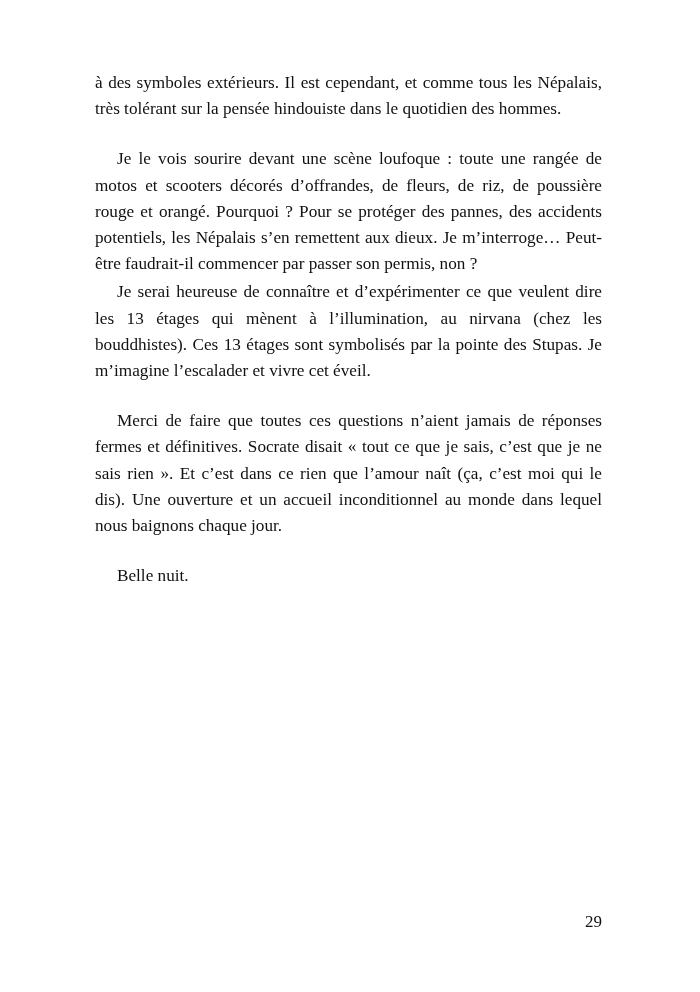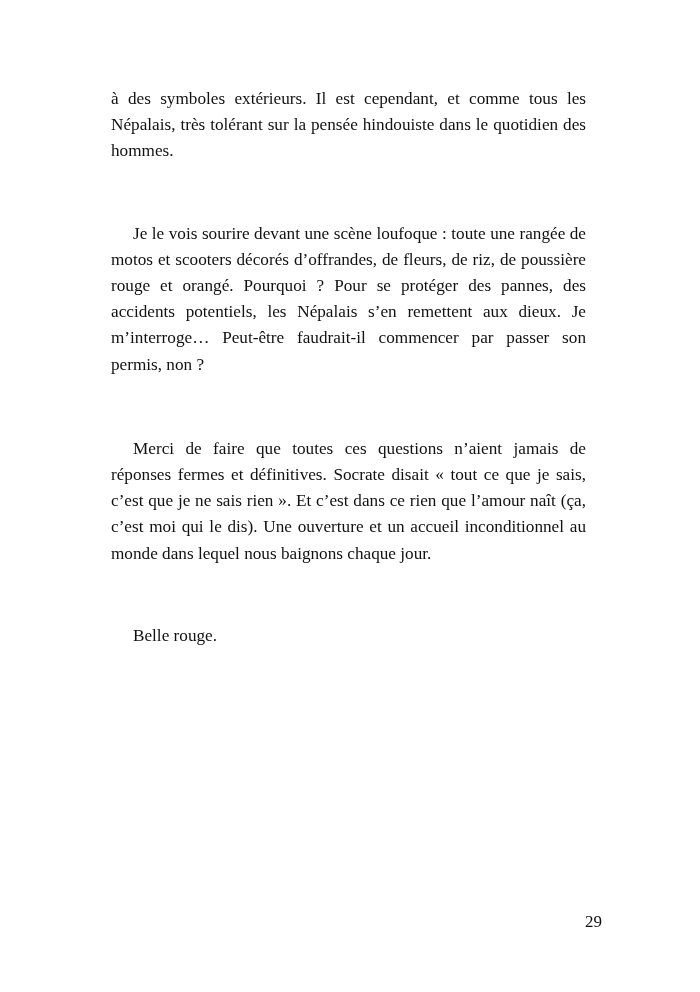--- a/index.html
+++ b/index.html
@@ -22,21 +22,21 @@
       height: 992px;
       background: #ffffff;
     }
     .text-block {
       position: absolute;
       left: 95px;
       width: 507px;
       top: 70px;
     }
     .para {
-      margin: 16px;
+      margin: 0;
       font-size: 17.2px;
       line-height: 26.2px;
       text-align: justify;
       text-indent: 22px;
       hyphens: none;
     }
     .para.no-indent {
       text-indent: 0;
     }
     .gap-large {
@@ -56,20 +56,21 @@
   </style>
 </head>
 <body>
 
 <div class="page">
   <div class="text-block">
     <p class="para no-indent">à des symboles extérieurs. Il est cependant, et comme tous les Népalais, très tolérant sur la pensée hindouiste dans le quotidien des hommes.</p>
     <div class="gap-large"></div>
     <p class="para">Je le vois sourire devant une scène loufoque : toute une rangée de motos et scooters décorés d’offrandes, de fleurs, de riz, de poussière rouge et orangé. Pourquoi ? Pour se protéger des pannes, des accidents potentiels, les Népalais s’en remettent aux dieux. Je m’interroge… Peut-être faudrait-il commencer par passer son permis, non ?</p>
     <div class="gap-small"></div>
+    <p class="para">Je serai heureuse de connaître et d’expérimenter ce que veulent dire les 13 étages qui mènent à l’illumination, au nirvana (chez les bouddhistes). Ces 13 étages sont symbolisés par la pointe des Stupas. Je m’imagine l’escalader et vivre cet éveil.</p>
     <div class="gap-large"></div>
     <p class="para">Merci de faire que toutes ces questions n’aient jamais de réponses fermes et définitives. Socrate disait « tout ce que je sais, c’est que je ne sais rien ». Et c’est dans ce rien que l’amour naît (ça, c’est moi qui le dis). Une ouverture et un accueil inconditionnel au monde dans lequel nous baignons chaque jour.</p>
     <div class="gap-large"></div>
-    <p class="para">Belle rouge.</p>
+    <p class="para">Belle nuit.</p>
   </div>
 
   <div class="page-number">29</div>
 </div>
 
 </body></html>

